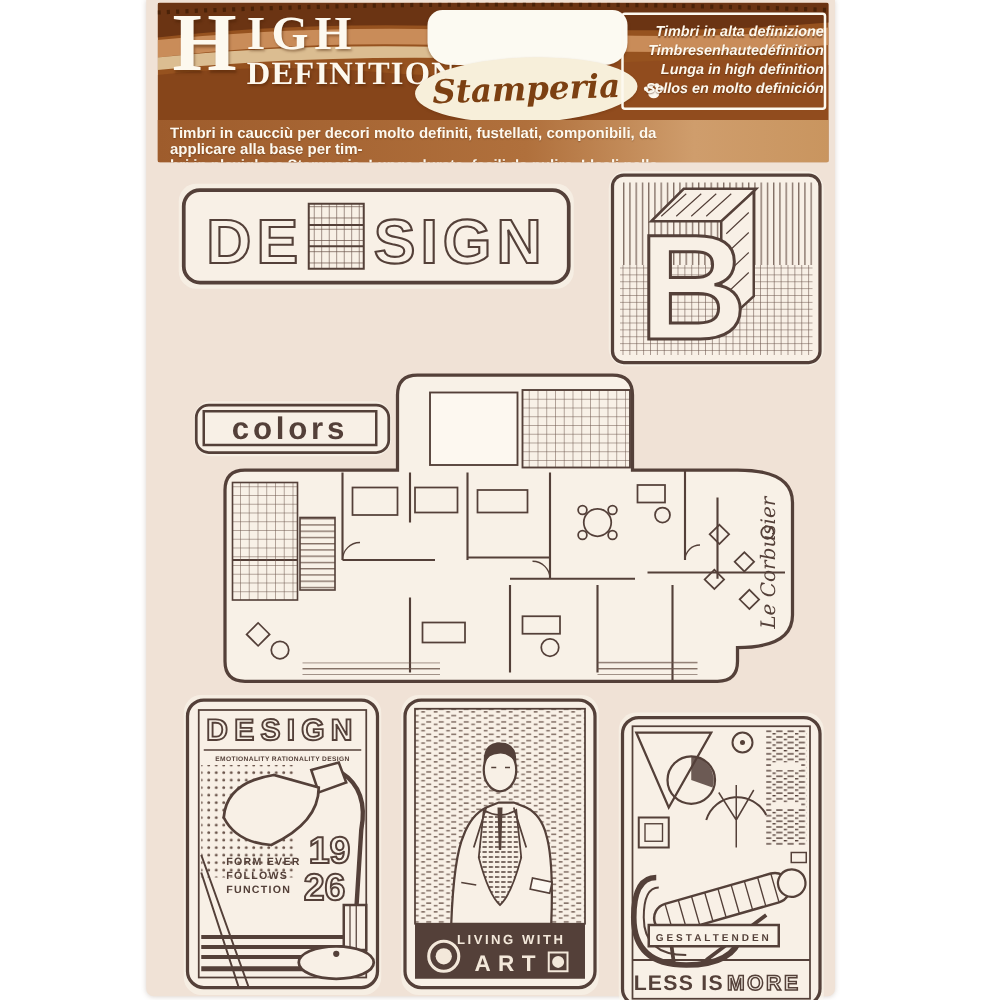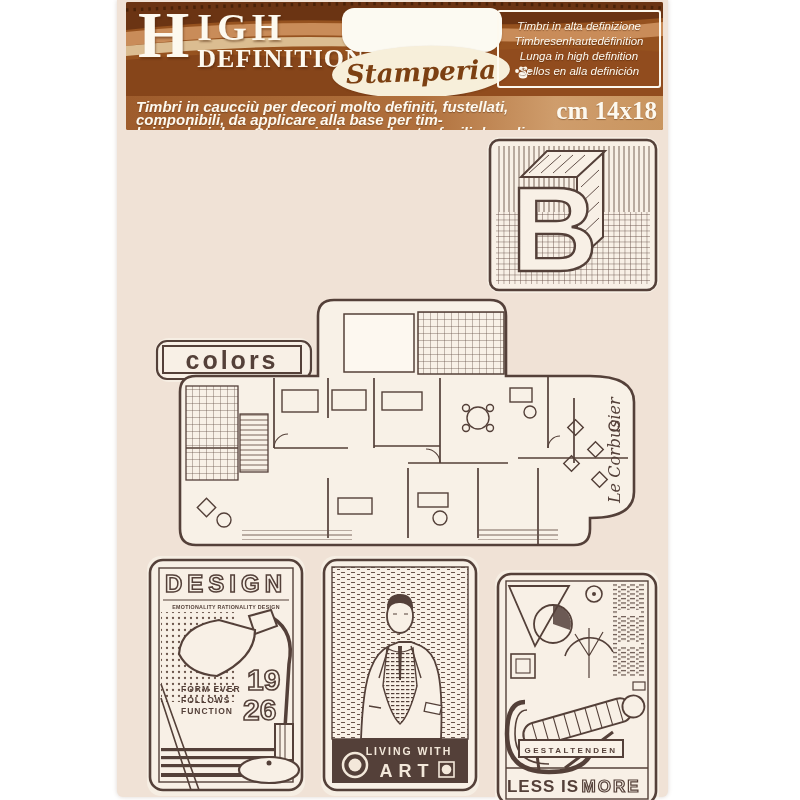--- a/index.html
+++ b/index.html
@@ -25,26 +25,26 @@
   .hang-tab{position:absolute;left:216px;top:6px;width:160px;height:44px;background:#fcfaf2;
             border-radius:12px 12px 18px 18px;box-shadow:0 1px 2px rgba(90,40,10,.3);}
   .brand-oval{position:absolute;left:206px;top:44px;width:178px;height:52px;background:#f7efda;
               border-radius:50%;display:flex;align-items:center;justify-content:center;
               transform:rotate(-2deg);box-shadow:0 1px 2px rgba(90,40,10,.3);}
   .brand-text{font-family:"DejaVu Serif",serif;font-style:italic;font-weight:bold;
               font-size:26px;color:#7c4012;}
   .paw{position:absolute;left:388px;top:62px;width:18px;height:16px;}
   .lang-box{position:absolute;left:371px;top:8px;width:160px;height:74px;border:2px solid #fdf9ef;
             border-radius:3px;display:flex;flex-direction:column;justify-content:center;
-            text-align:center;color:#fdf9ef;font-weight:normal;font-style:italic;
-            font-size:11.5px;line-height:15px;text-shadow:0 1px 1px rgba(70,30,5,.5);}
+            text-align:center;color:#fdf9ef;font-weight:bold;font-style:italic;
+            font-size:11.5px;line-height:15px;text-shadow:0 1px 1px rgba(70,30,5,.5);align-items:flex-end;}
   .desc-band{position:absolute;left:0;right:0;top:94px;height:34px;
              background:linear-gradient(90deg,#9e5c2c,#b0703c 55%,#cf9d6c 80%,#c9955f);}
   .desc-text{position:absolute;left:10px;top:4px;width:418px;color:#fdf9ef;font-weight:bold;
-             font-size:15px;line-height:13px;text-shadow:0 1px 1px rgba(70,30,5,.4);font-style:italic;}
+             font-size:12px;line-height:13px;text-shadow:0 1px 1px rgba(70,30,5,.4);}
   .size-label{position:absolute;right:6px;top:1px;color:#fdf9ef;
               font-family:"Liberation Serif",serif;font-weight:bold;font-size:25px;
               text-shadow:0 1px 1px rgba(70,30,5,.4);}
   
   .stamp{position:absolute;background:rgba(252,247,238,.55);border-radius:14px;}
   .stamp svg{display:block;}
   text{font-family:"Liberation Sans",sans-serif;}
   .script{font-family:"DejaVu Serif",serif;font-style:italic;}
 </style>
 </head>
@@ -73,32 +73,47 @@
           <ellipse cx="9" cy="11" rx="4.4" ry="3.6" fill="#fdf9ef"></ellipse>
           <circle cx="3" cy="7" r="1.9" fill="#fdf9ef"></circle>
             <circle cx="7" cy="4.4" r="1.9" fill="#fdf9ef"></circle>
           <circle cx="11.4" cy="4.4" r="1.9" fill="#fdf9ef"></circle>
             <circle cx="15.2" cy="7" r="1.9" fill="#fdf9ef"></circle>
         </svg>
         <div class="lang-box">
           <div>Timbri in alta definizione</div>
           <div>Timbresenhautedéfinition</div>
           <div>Lunga in high definition</div>
-          <div>Sellos en alla definición</div>
+          <div>Sellos en molto definición</div>
         </div>
         <div class="desc-band">
           <div class="desc-text">
             <div>Timbri in caucciù per decori molto definiti, fustellati, componibili, da applicare alla base per tim-</div>
             <div>bri in plexiglass Stamperia. Lunga durata, facili da pulire. Ideali nelle decorazioni Scrapbooking!</div>
           </div>
-          <div class="size-label">cm 14x18</div>
         </div>
       </div>
     </div>
 
+    <div class="stamp" style="left:26px;top:147px;width:316px;height:84px;">
+      <svg width="316" height="84" viewBox="0 0 316 84">
+        <defs>
+          <pattern id="dgG" width="6" height="9" patternUnits="userSpaceOnUse">
+            <path d="M0,0 V9 M0,0 H6" stroke="#6a544a" stroke-width="1" fill="none"></path>
+          </pattern>
+        </defs>
+        <rect x="4" y="5" width="308" height="74" rx="13" fill="#f8f0e6" stroke="#544039" stroke-width="3"></rect>
+        <text x="22" y="63" font-size="50" font-weight="bold" letter-spacing="4" fill="none" stroke="#544039" stroke-width="1.7">DE</text>
+        <g>
+          <rect x="104" y="16" width="44" height="52" fill="url(#dgG)" stroke="#544039" stroke-width="1.6"></rect>
+          <path d="M104,33 H148 M104,50 H148" stroke="#544039" stroke-width="1.6"></path>
+        </g>
+        <text x="156" y="63" font-size="50" font-weight="bold" letter-spacing="4" fill="none" stroke="#544039" stroke-width="1.7">SIGN</text>
+      </svg>
+    </div>
 
     <div class="stamp" style="left:370px;top:137px;width:172px;height:156px;">
       <svg width="172" height="156" viewBox="0 0 172 156">
         <defs>
           <pattern id="bV" width="5" height="5" patternUnits="userSpaceOnUse">
             <path d="M2,0 V5" stroke="#6a544a" stroke-width="0.9"></path>
           </pattern>
           <pattern id="bG" width="5.5" height="5.5" patternUnits="userSpaceOnUse">
             <path d="M0,0 V5.5 M0,0 H5.5" stroke="#6a544a" stroke-width="0.9" fill="none"></path>
           </pattern>
@@ -110,21 +125,21 @@
           <path d="M34,40 L60,14 L118,14 L92,40 Z" fill="#f8f0e6" stroke="#544039" stroke-width="2"></path>
           <path d="M42,36 L62,18 M54,36 L74,18 M66,36 L86,18 M78,36 L98,18" stroke="#544039" stroke-width="0.9"></path>
           <path d="M90,40 L116,16 L116,100 L90,124 Z" fill="#f8f0e6" stroke="#544039" stroke-width="2"></path>
           <path d="M94,50 L112,33 M94,66 L112,49 M94,82 L112,65 M94,98 L112,81" stroke="#544039" stroke-width="0.9"></path>
         </g>
         <text x="24" y="134" font-size="120" font-weight="bold" fill="#f8f0e6" stroke="#544039" stroke-width="2.4">B</text>
       </svg>
     </div>
 
 
-    <div class="stamp" style="left:38px;top:338px;width:158px;height:44px;text-align:center;">
+    <div class="stamp" style="left:38px;top:321px;width:158px;height:44px;text-align:center;">
       <svg width="158" height="44" viewBox="0 0 158 44">
         <rect x="2" y="3" width="154" height="38" rx="10" fill="#f8f0e6" stroke="#544039" stroke-width="2.2"></rect>
         <rect x="8" y="8" width="138" height="27" fill="none" stroke="#544039" stroke-width="2"></rect>
         <text x="77" y="30.5" text-anchor="middle" font-size="25" font-weight="bold" letter-spacing="3" fill="#544039">colors</text>
       </svg>
     </div>
 
     <div class="stamp" style="left:61px;top:298px;width:458px;height:250px;background:none;">
       <svg width="458" height="250" viewBox="0 0 458 250">
         <defs>

